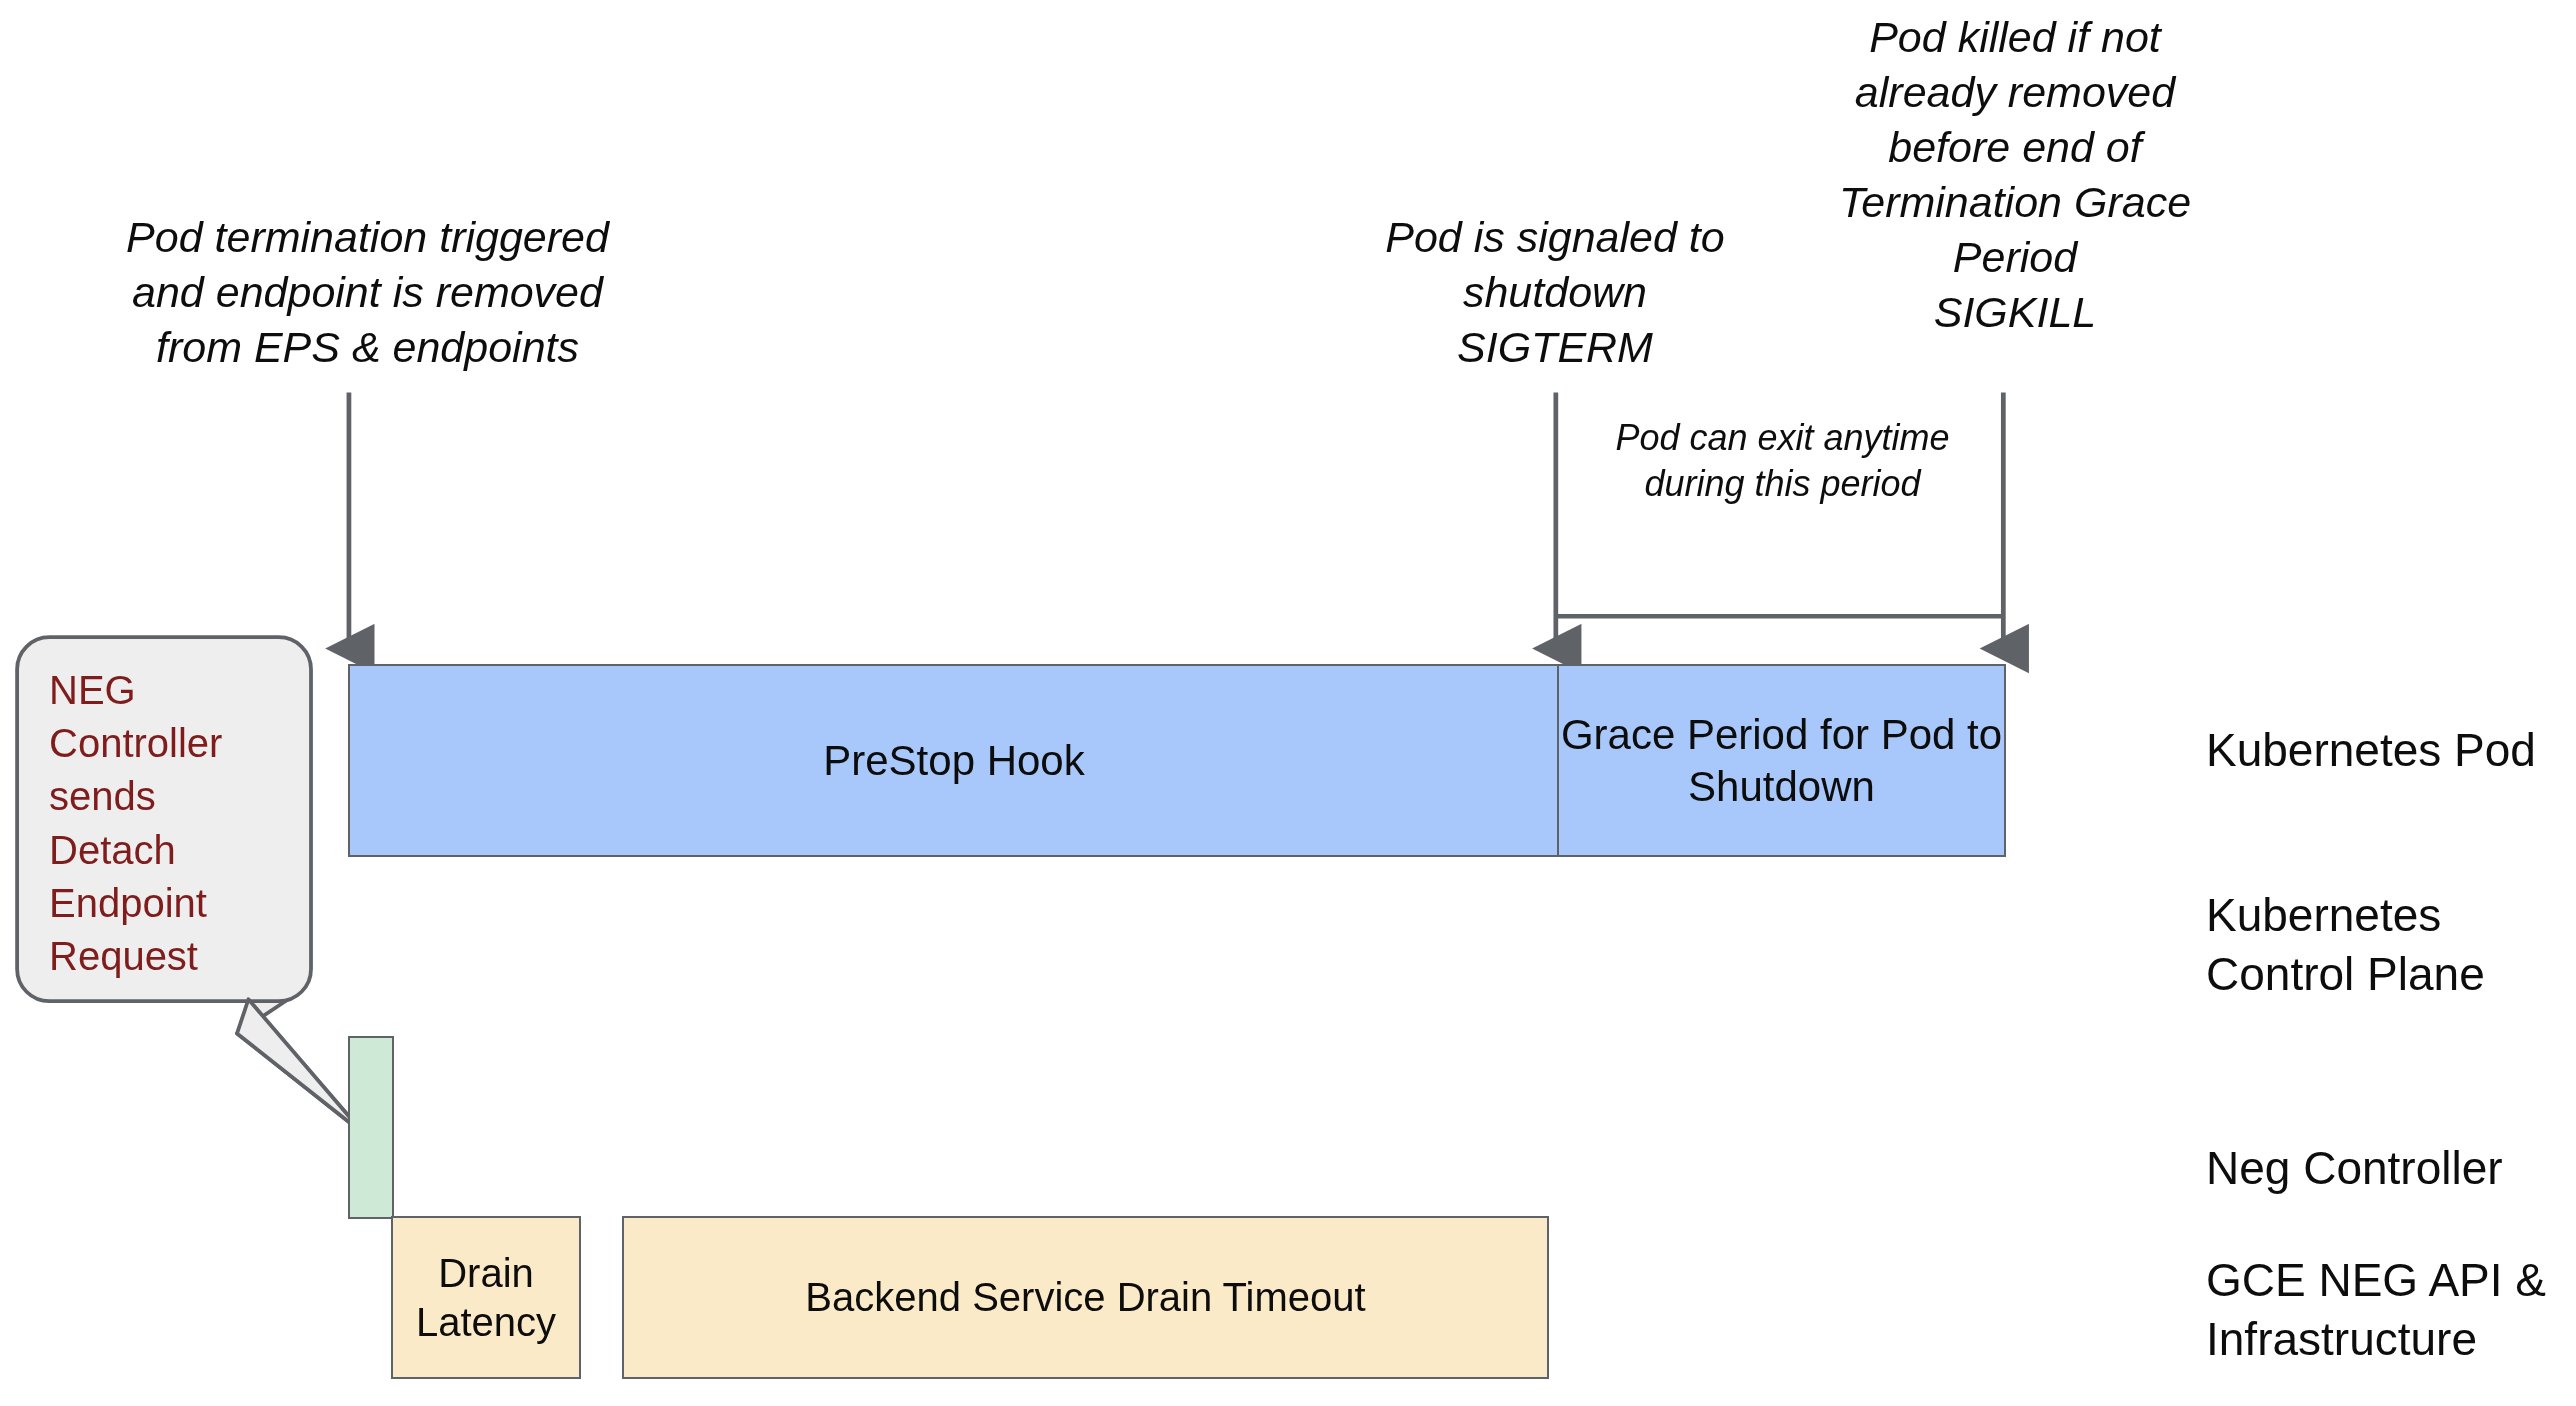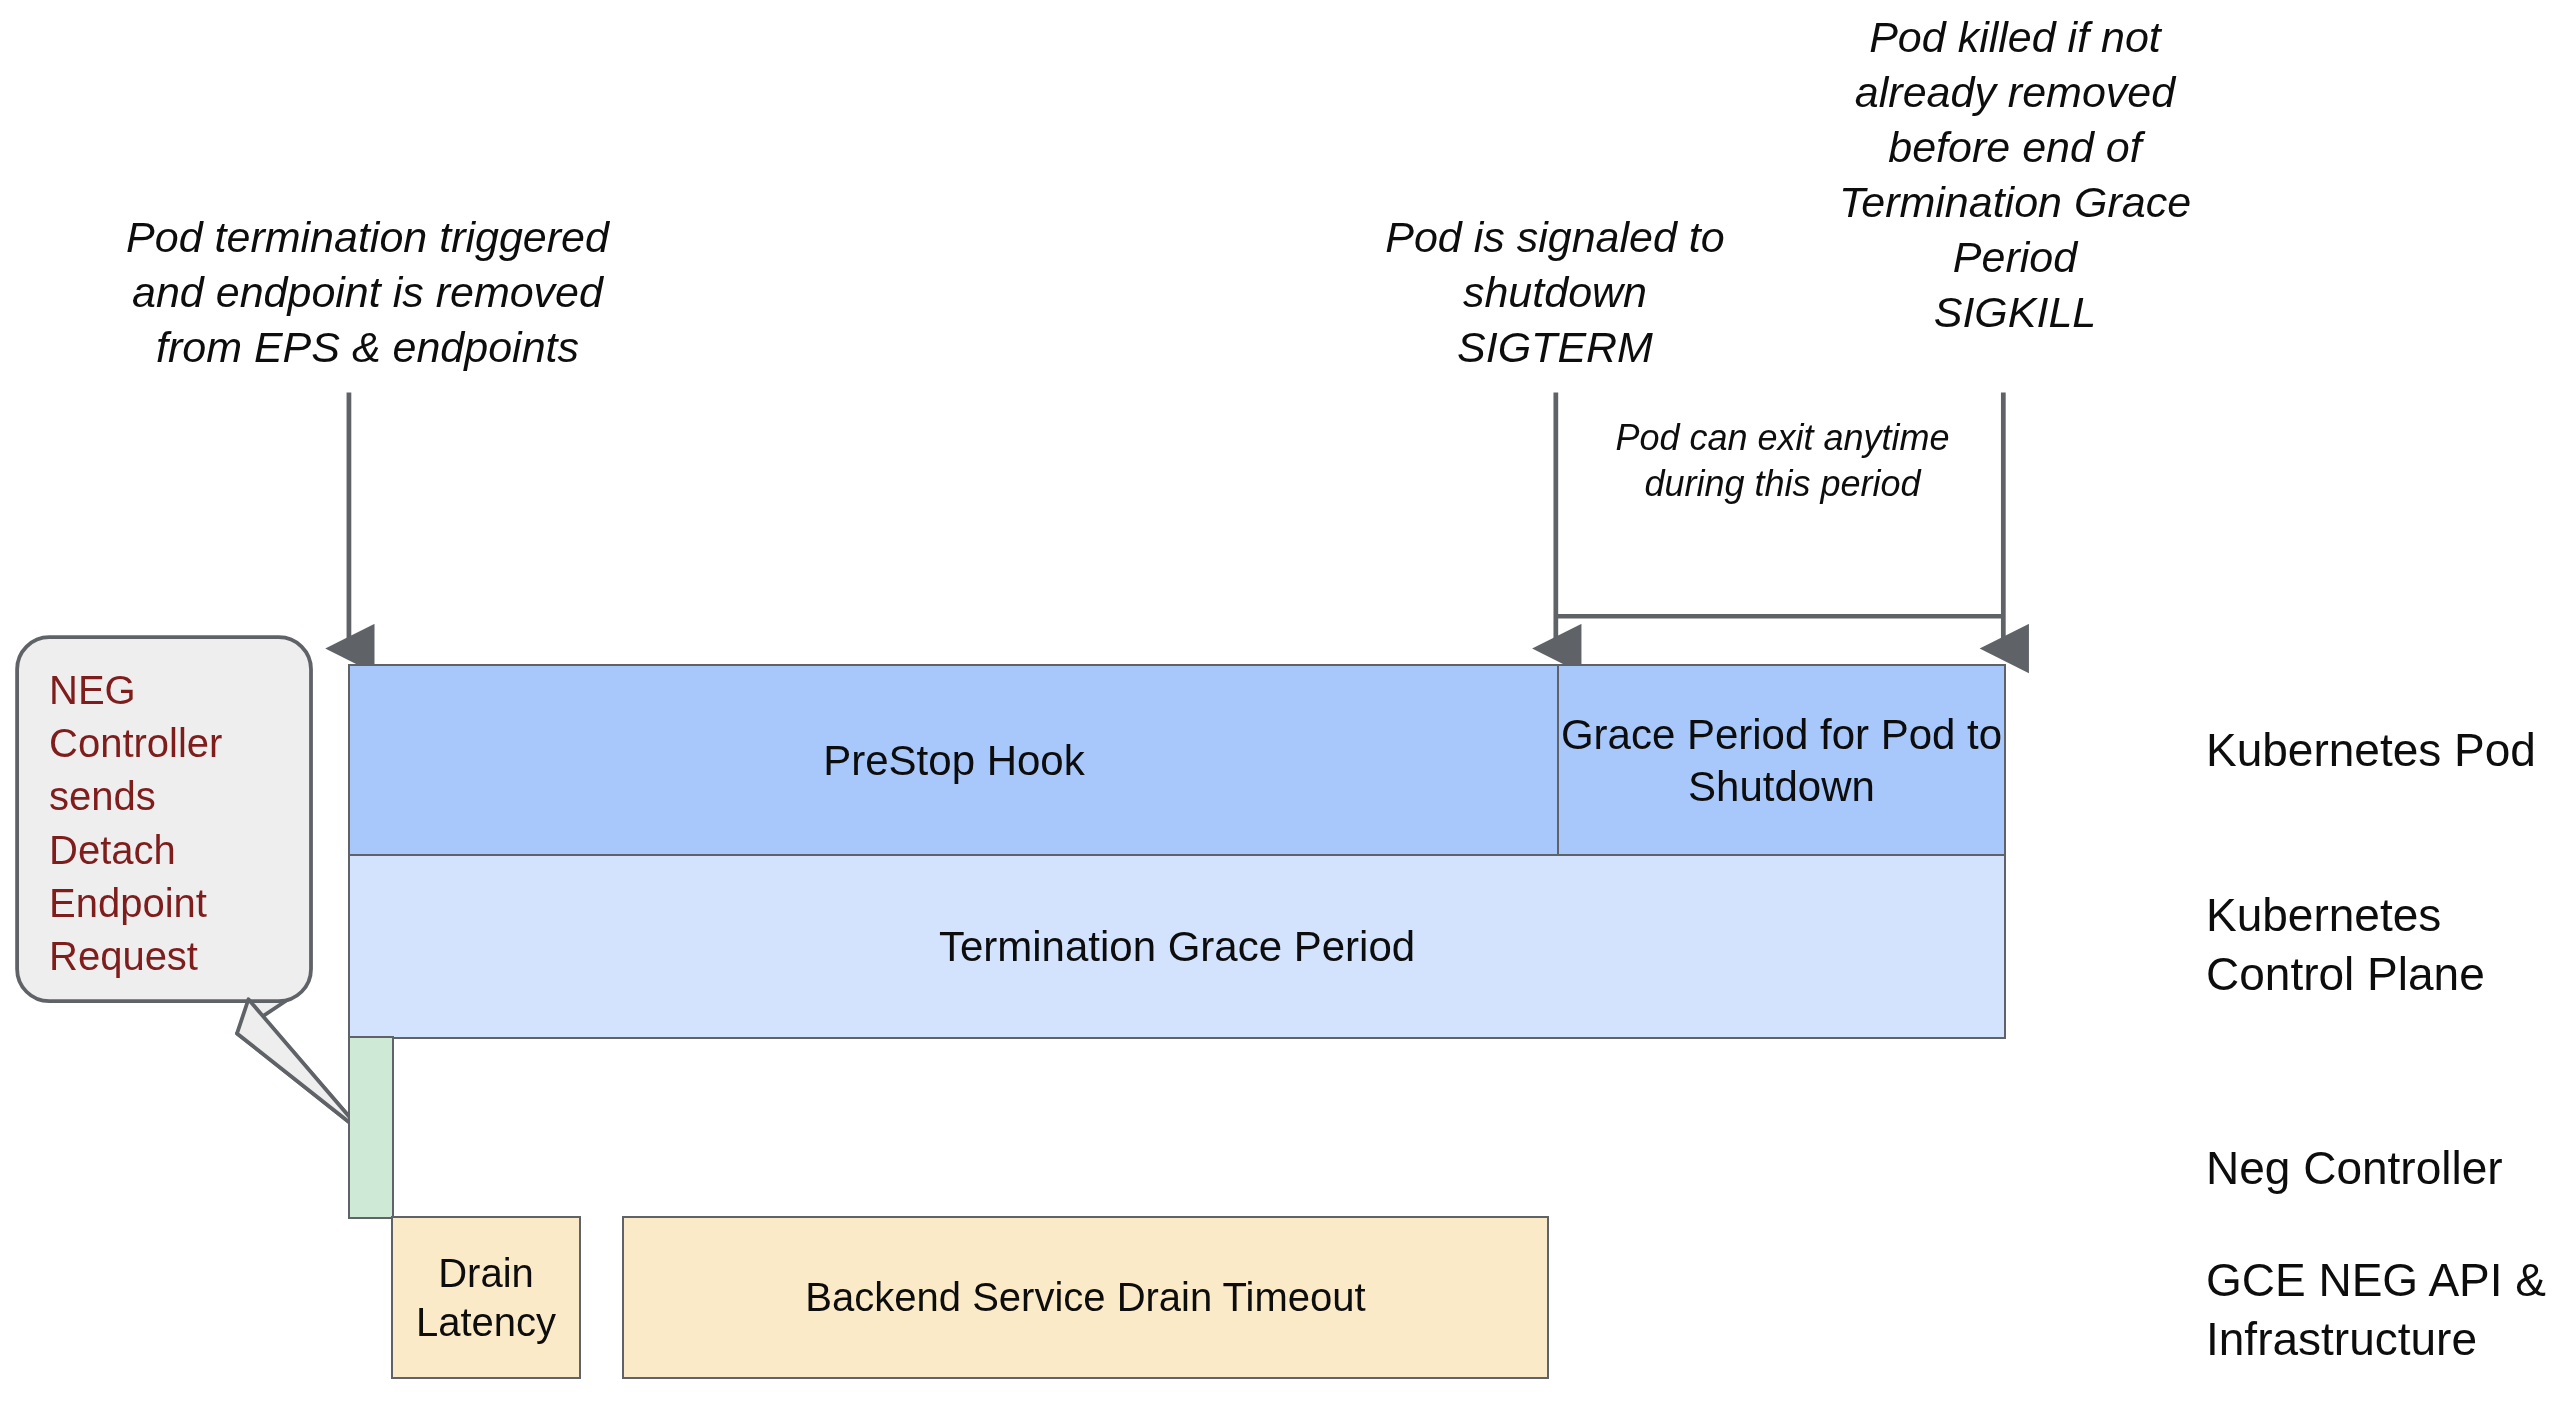--- a/index.html
+++ b/index.html
@@ -181,21 +181,20 @@
 sends
 Detach
 Endpoint
 Request</div>
 
   <div class="abs bar" id="bar-prestop">PreStop Hook</div>
 
   <div class="abs bar" id="bar-grace">Grace Period for
 Pod to Shutdown</div>
 
-  <div class="abs bar" id="bar-tgp">Termination Grace Period</div>
 
   <div class="abs bar" id="bar-neg"></div>
 
   <div class="abs bar" id="bar-drain-latency">Drain
 Latency</div>
 
   <div class="abs bar" id="bar-backend-drain">Backend Service Drain Timeout</div>
 
   <div class="abs lane-label" id="lane-pod">Kubernetes Pod</div>
 

